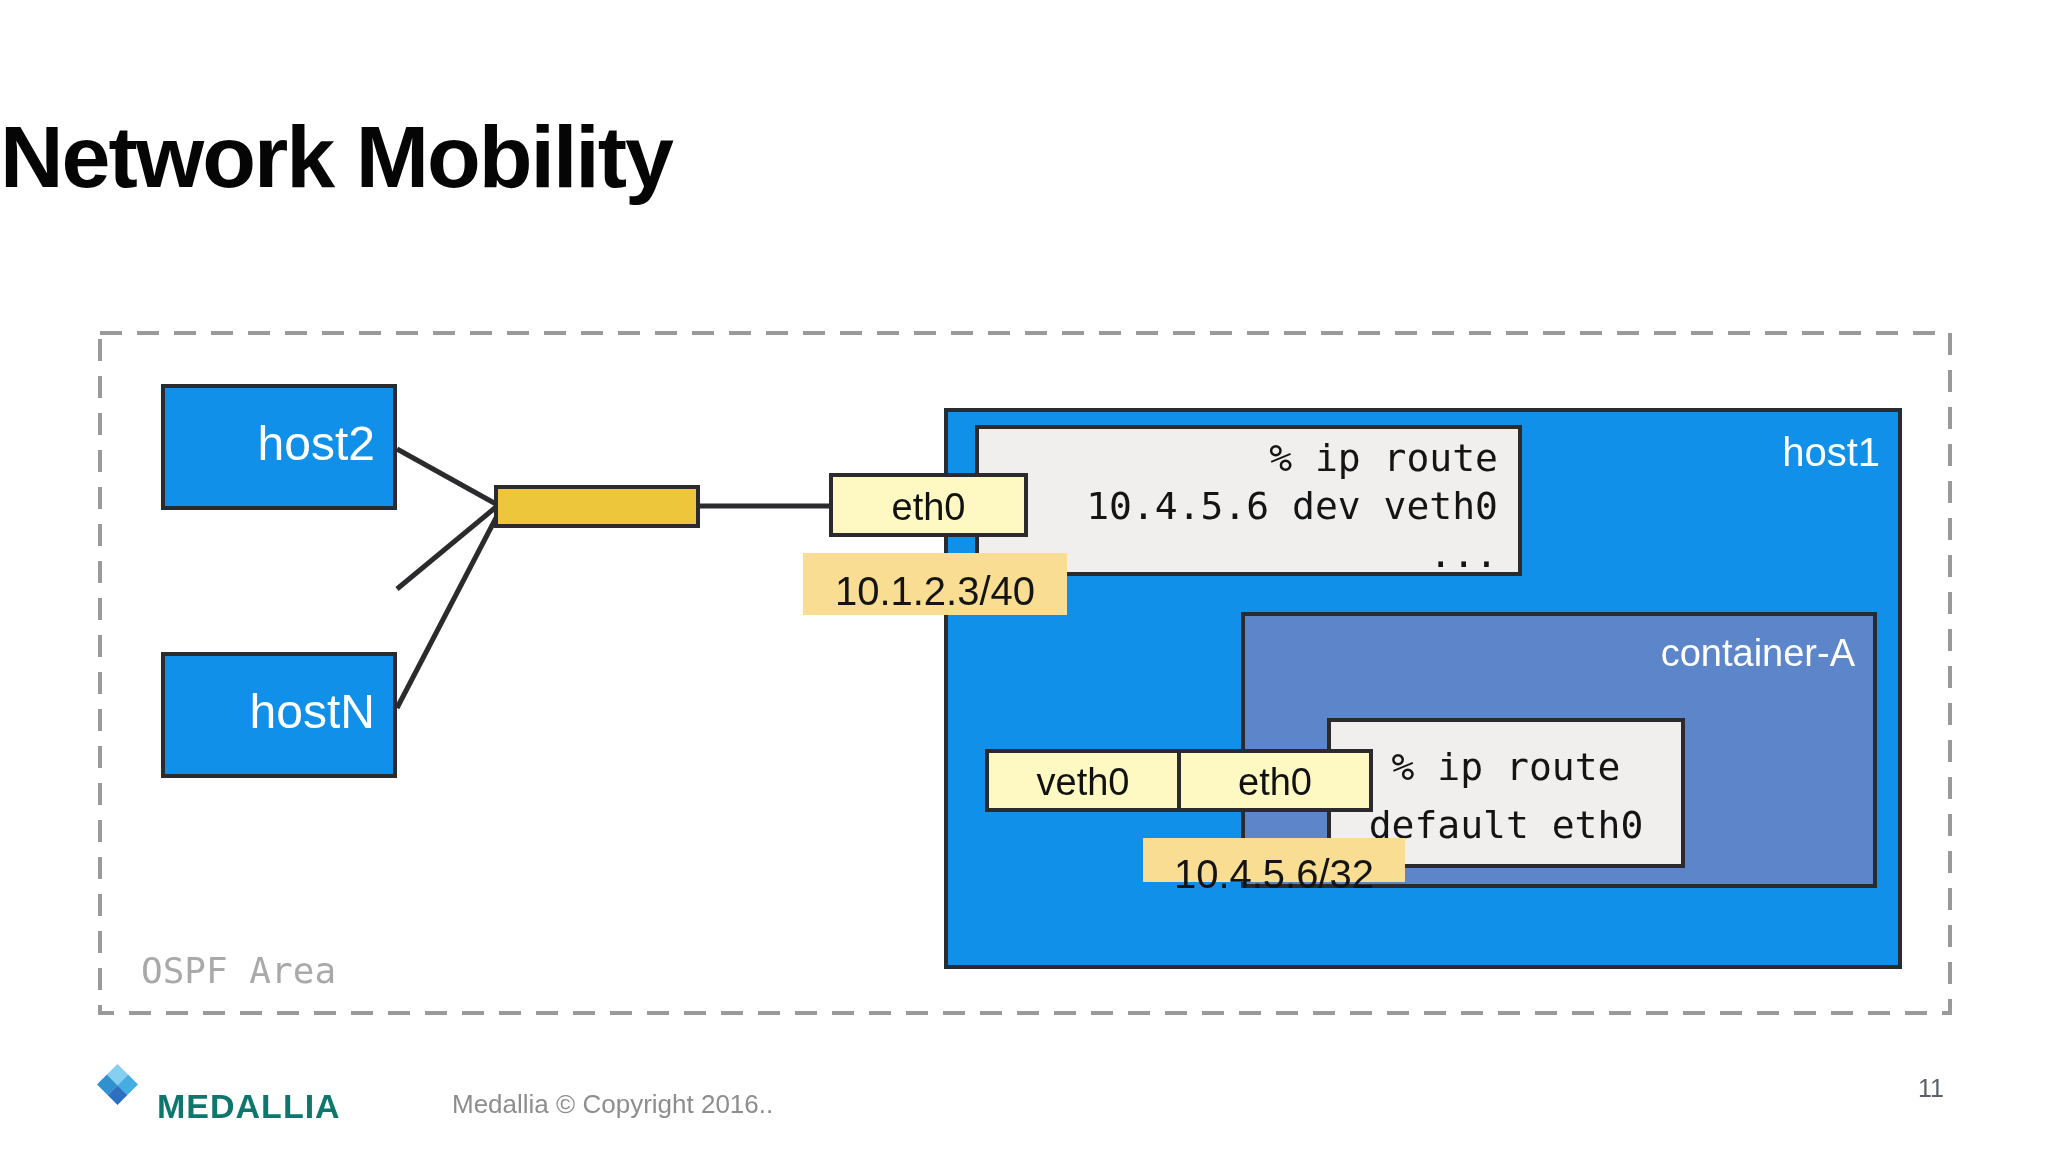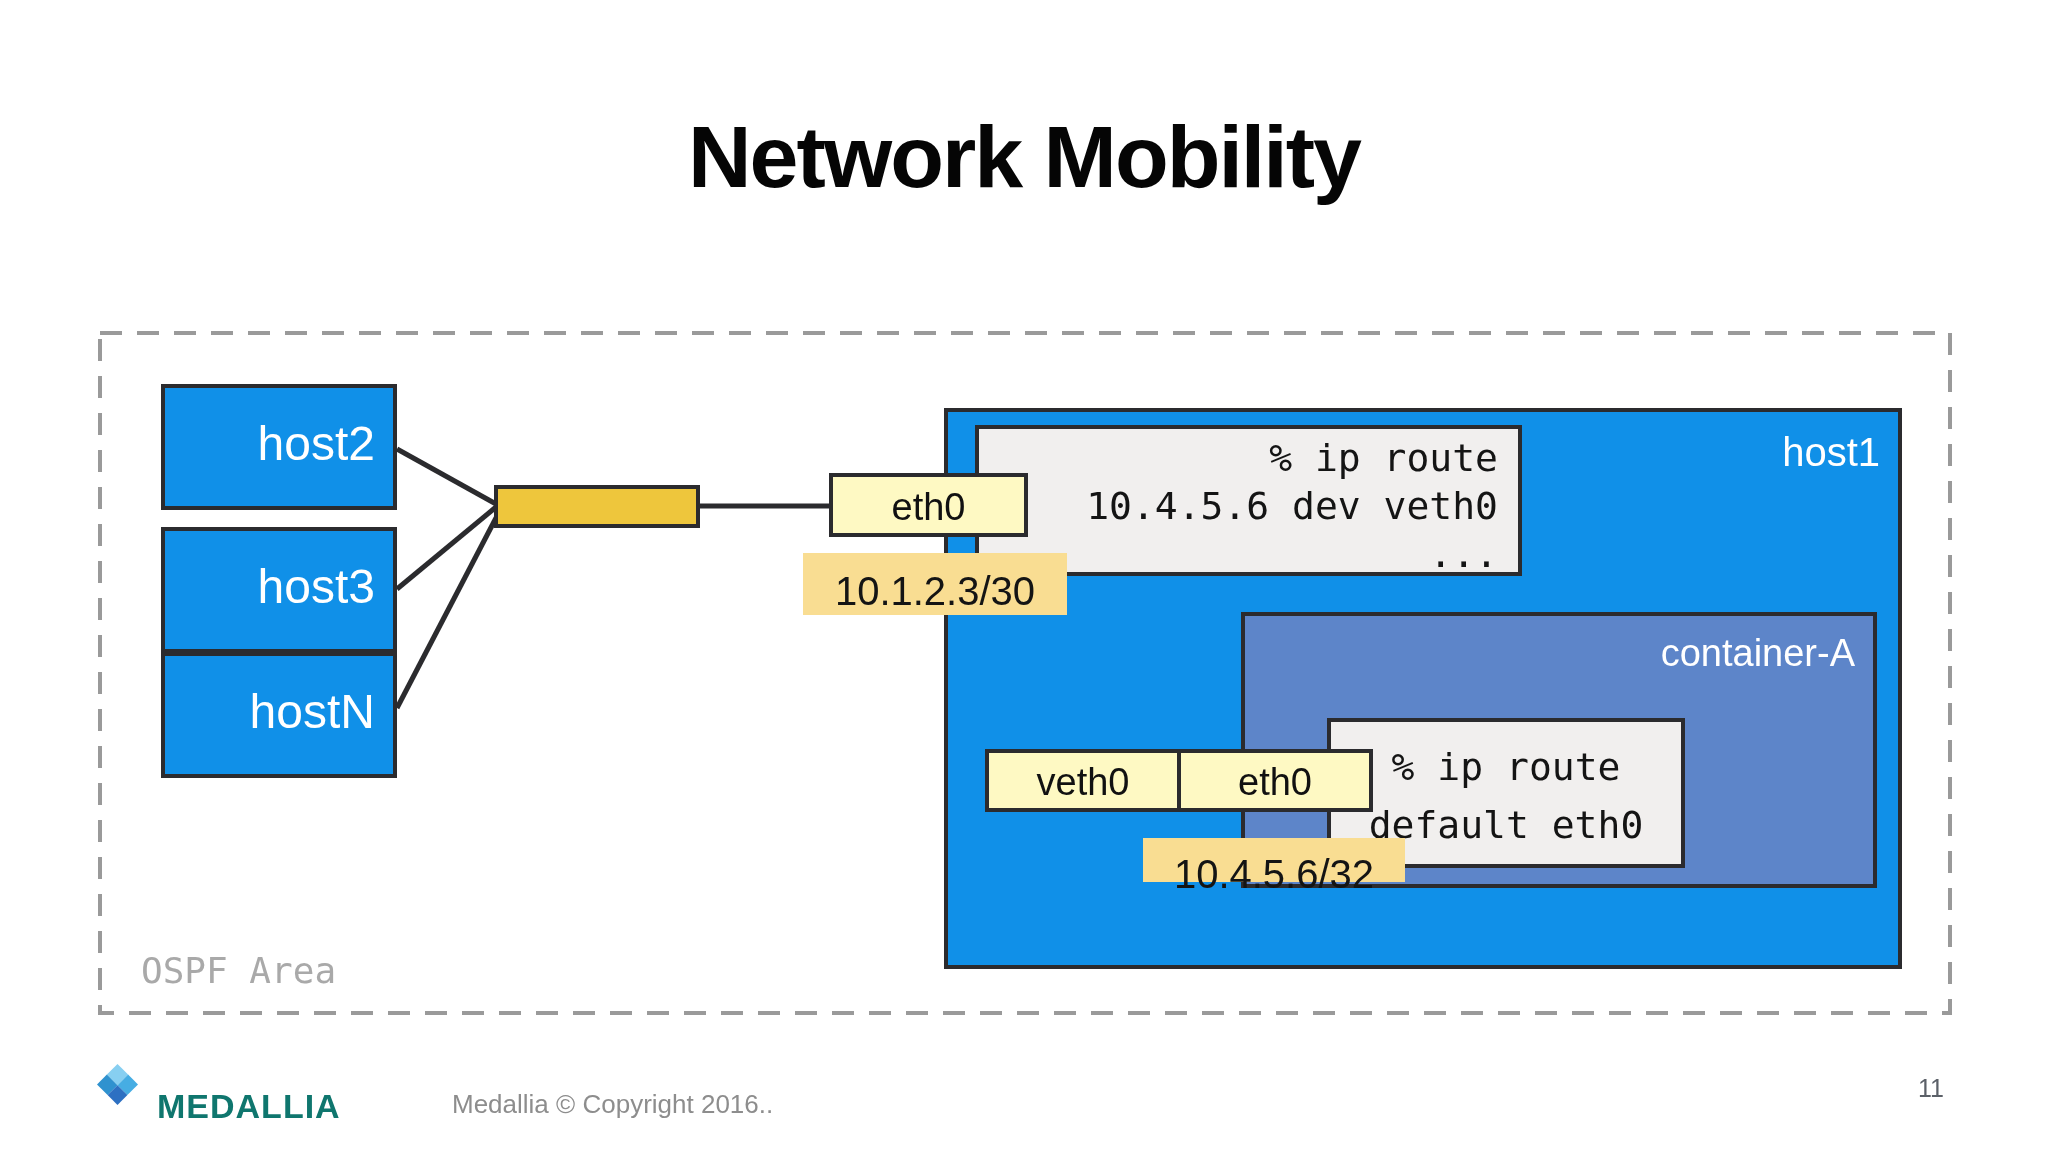--- a/index.html
+++ b/index.html
@@ -2,21 +2,21 @@
 <html><head>
 <meta charset="utf-8">
 <style>
   html,body{margin:0;padding:0;background:#ffffff;}
   .slide{
     position:relative;width:2048px;height:1152px;overflow:hidden;background:#ffffff;
     font-family:"Liberation Sans",sans-serif;
   }
   .abs{position:absolute;box-sizing:border-box;}
   .title{
-    left:0;right:0;top:106px;text-align:center;
+    left:0;right:0;top:106px;
     font-size:88px;font-weight:bold;letter-spacing:-2px;color:#050505;
   }
   svg.wires{left:0;top:0;z-index:1;}
   
   .node{border:4px solid #2b2b2e;z-index:2;}
   .host-box{
     left:161px;width:236px;height:126px;background:#1090e8;
     color:#ffffff;font-size:48px;text-align:right;
     padding:28px 18px 0 0;
   }
@@ -77,21 +77,20 @@
 
   <svg class="abs wires" width="2048" height="1152" viewBox="0 0 2048 1152">
     <rect x="100" y="333" width="1850" height="680" fill="none" stroke="#9a9a9a" stroke-width="4" stroke-dasharray="22 15"></rect>
     <line x1="397" y1="449" x2="496" y2="504" stroke="#2b2b2e" stroke-width="5"></line>
     <line x1="397" y1="589" x2="496" y2="507" stroke="#2b2b2e" stroke-width="5"></line>
     <line x1="397" y1="708" x2="497" y2="516" stroke="#2b2b2e" stroke-width="5"></line>
     <line x1="700" y1="506" x2="829" y2="506" stroke="#2b2b2e" stroke-width="5"></line>
   </svg>
 
   <div class="abs node host-box" style="top:384px">host2</div>
-  <div class="abs node host-box" style="top:527px">host3</div>
   <div class="abs node host-box" style="top:652px">hostN</div>
 
   <div class="abs node gold-bar"></div>
 
   <div class="abs host1 node">
     <div class="host1-label">host1</div>
   </div>
 
   <div class="abs code-box code1">
     <div>% ip route</div>
@@ -105,21 +104,21 @@
 
   <div class="abs code-box code2">
     <div>% ip route</div>
     <div>default eth0</div>
   </div>
 
   <div class="abs red-box eth0-outer">eth0</div>
   <div class="abs red-box veth0-inner">veth0</div>
   <div class="abs red-box eth0-inner">eth0</div>
 
-  <div class="abs ip-label ip1">10.1.2.3/30</div>
+  <div class="abs ip-label ip1">10.1.2.3/40</div>
   <div class="abs ip-label ip2">10.4.5.6/32</div>
 
   <div class="abs ospf">OSPF Area</div>
 
   <div class="abs logo">
     <div class="rot">
       <div class="q1"></div>
       <div class="q2"></div>
       <div class="q3"></div>
       <div class="q4"></div>

